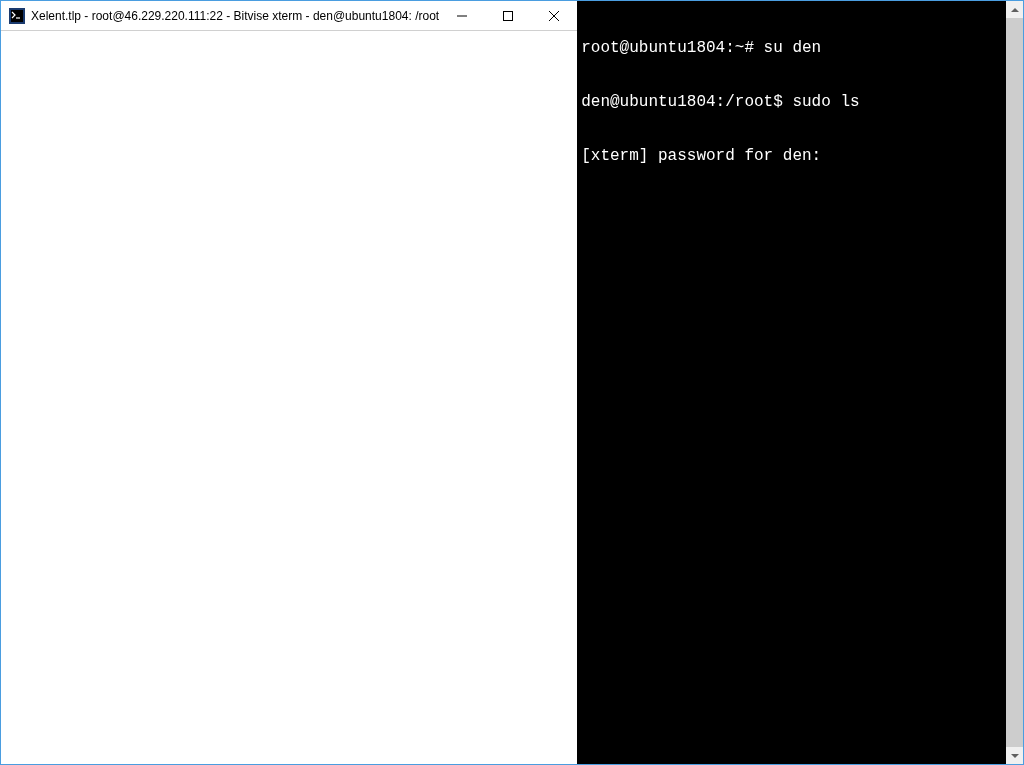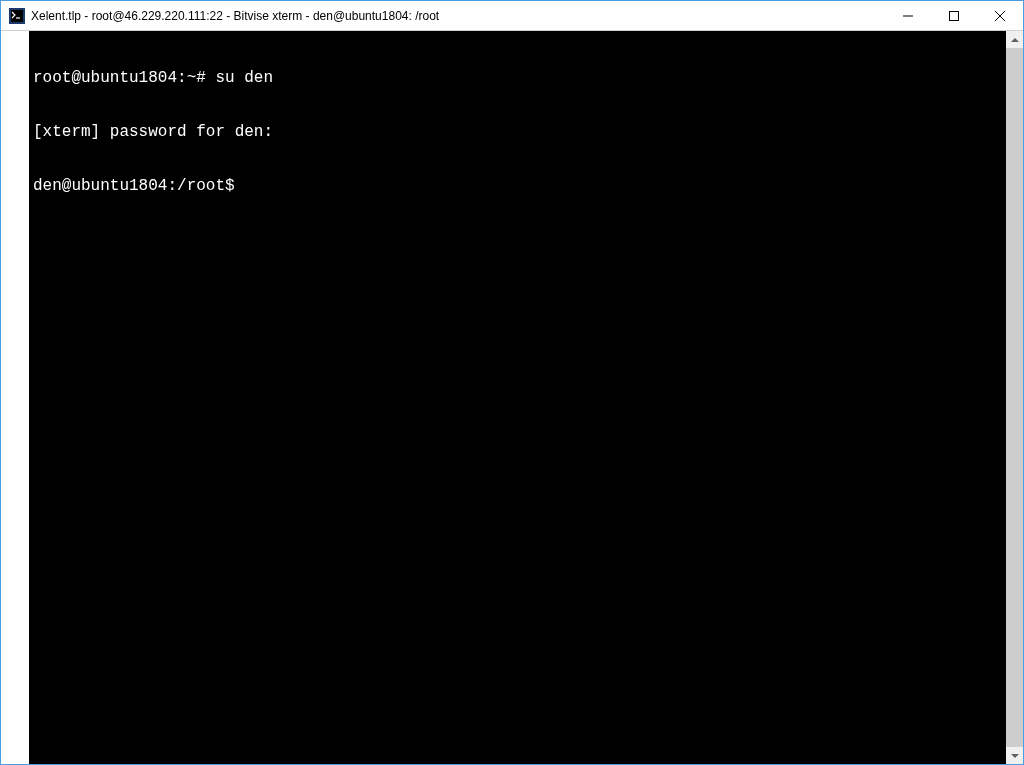--- a/index.html
+++ b/index.html
@@ -12,21 +12,21 @@
       height: 765px;
       font-family: "Segoe UI", Tahoma, sans-serif;
       background: #ffffff;
       overflow: hidden;
     }
     .window {
       width: 100%;
       height: 100%;
       border: 1px solid #4a9de0;
       display: flex;
-      flex-direction: column;
+      flex-direction: row;
       background: #ffffff;
     }
     .titlebar {
       height: 30px;
       background: #ffffff;
       display: flex;
       align-items: center;
       border-bottom: 1px solid #d0d0d0;
       flex-shrink: 0;
     }
@@ -60,21 +60,20 @@
     }
     .win-btn svg {
       width: 10px;
       height: 10px;
     }
     .terminal-wrap {
       flex: 1;
       display: flex;
       background: #737373;
       overflow: hidden;
-      margin-left: 28px;
     }
     .terminal {
       flex: 1;
       background: #000000;
       color: #ffffff;
       font-family: "Consolas", "Courier New", monospace;
       font-size: 16px;
       line-height: 18px;
       padding: 2px 4px;
       white-space: pre;
@@ -149,22 +148,22 @@
           <line x1="0" y1="0" x2="10" y2="10" stroke="#000000" stroke-width="1"></line>
           <line x1="10" y1="0" x2="0" y2="10" stroke="#000000" stroke-width="1"></line>
         </svg>
       </div>
     </div>
   </div>
 
   <div class="terminal-wrap">
     <div class="terminal">
       <span class="term-line">root@ubuntu1804:~# su den</span>
+      <span class="term-line">den@ubuntu1804:/root$ sudo ls</span>
       <span class="term-line">[xterm] password for den:</span>
-      <span class="term-line">den@ubuntu1804:/root$</span>
     </div>
     <div class="scrollbar">
       <div class="scroll-arrow">
         <svg width="8" height="4" viewBox="0 0 8 4">
           <path d="M0 4 L4 0 L8 4 Z" fill="#606060"></path>
         </svg>
       </div>
       <div class="scroll-track">
         <div class="scroll-thumb"></div>
       </div>

